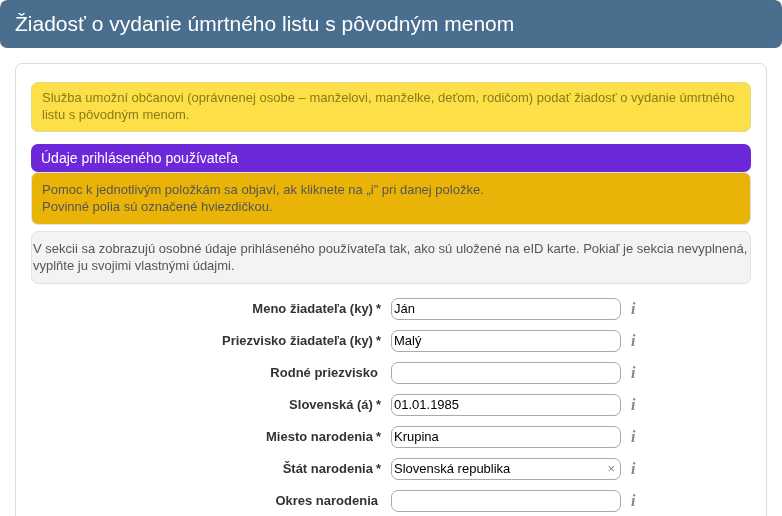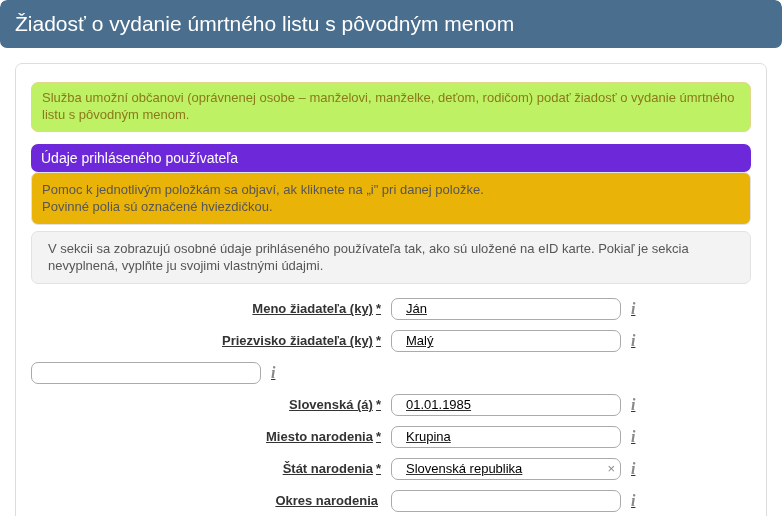--- a/index.html
+++ b/index.html
@@ -10,21 +10,21 @@
       padding: 12px 15px;
       font-size: 21px;
       font-weight: normal;
     }
     .content-wrap {
       border: 1px solid #ddd;
       margin: 15px;
       padding: 18px 15px 10px 15px;
     }
     .intro-box {
-      background: #bef264;
+      background: #fde047;
       border: 1px solid #e2d78b;
       padding: 7px 10px;
       margin-bottom: 12px;
       font-size: 13px;
       color: #8a7a1a;
       line-height: 1.3;
     }
     .section-header {
       background: #6d28d9;
       color: #fff;
@@ -36,46 +36,45 @@
       background: #eab308;
       border: 1px solid #e2e2e2;
       padding: 8px 10px;
       font-size: 13px;
       color: #565656;
       line-height: 1.35;
     }
     .desc-box {
       background: #f3f3f3;
       border: 1px solid #e2e2e2;
-      padding: 8px 16px;
+      padding: 8px 1px;
       font-size: 13px;
       color: #565656;
       line-height: 1.35;
       margin-top: 6px;
       margin-bottom: 14px;
     }
     .form-row {
       display: flex;
       align-items: center;
       margin-bottom: 10px;
-      text-decoration: underline;
     }
     .form-label {
       flex: 0 0 360px;
       text-align: right;
       padding-right: 10px;
       font-size: 13px;
       font-weight: bold;
       color: #333;
     }
     .form-label .req { margin-left:3px; }
     .form-input {
       width: 230px;
       height: 22px;
-      padding: 2px 14px;
+      padding: 2px 2px;
       border: 1px solid #aaa;
       font-size: 13px;
       font-family: Arial, sans-serif;
     }
     .input-wrap { position: relative; display: flex; align-items:center; }
     .clear-x {
       position: absolute;
       right: 6px;
       top: 3px;
       color: #888;
@@ -125,20 +124,23 @@
     <div class="form-label">
       <span>Priezvisko žiadateľa (ky)</span><span class="req">*</span>
     </div>
     <div class="input-wrap">
       <input class="form-input" type="text" value="Malý" style="">
     </div>
     <span class="info-icon">i</span>
   </div>
 
   <div class="form-row">
+    <div class="form-label">
+      <span>Rodné priezvisko</span><span class="req"></span>
+    </div>
     <div class="input-wrap">
       <input class="form-input" type="text" value="" style="">
     </div>
     <span class="info-icon">i</span>
   </div>
 
   <div class="form-row">
     <div class="form-label">
       <span>Slovenská (á)</span><span class="req">*</span>
     </div>

